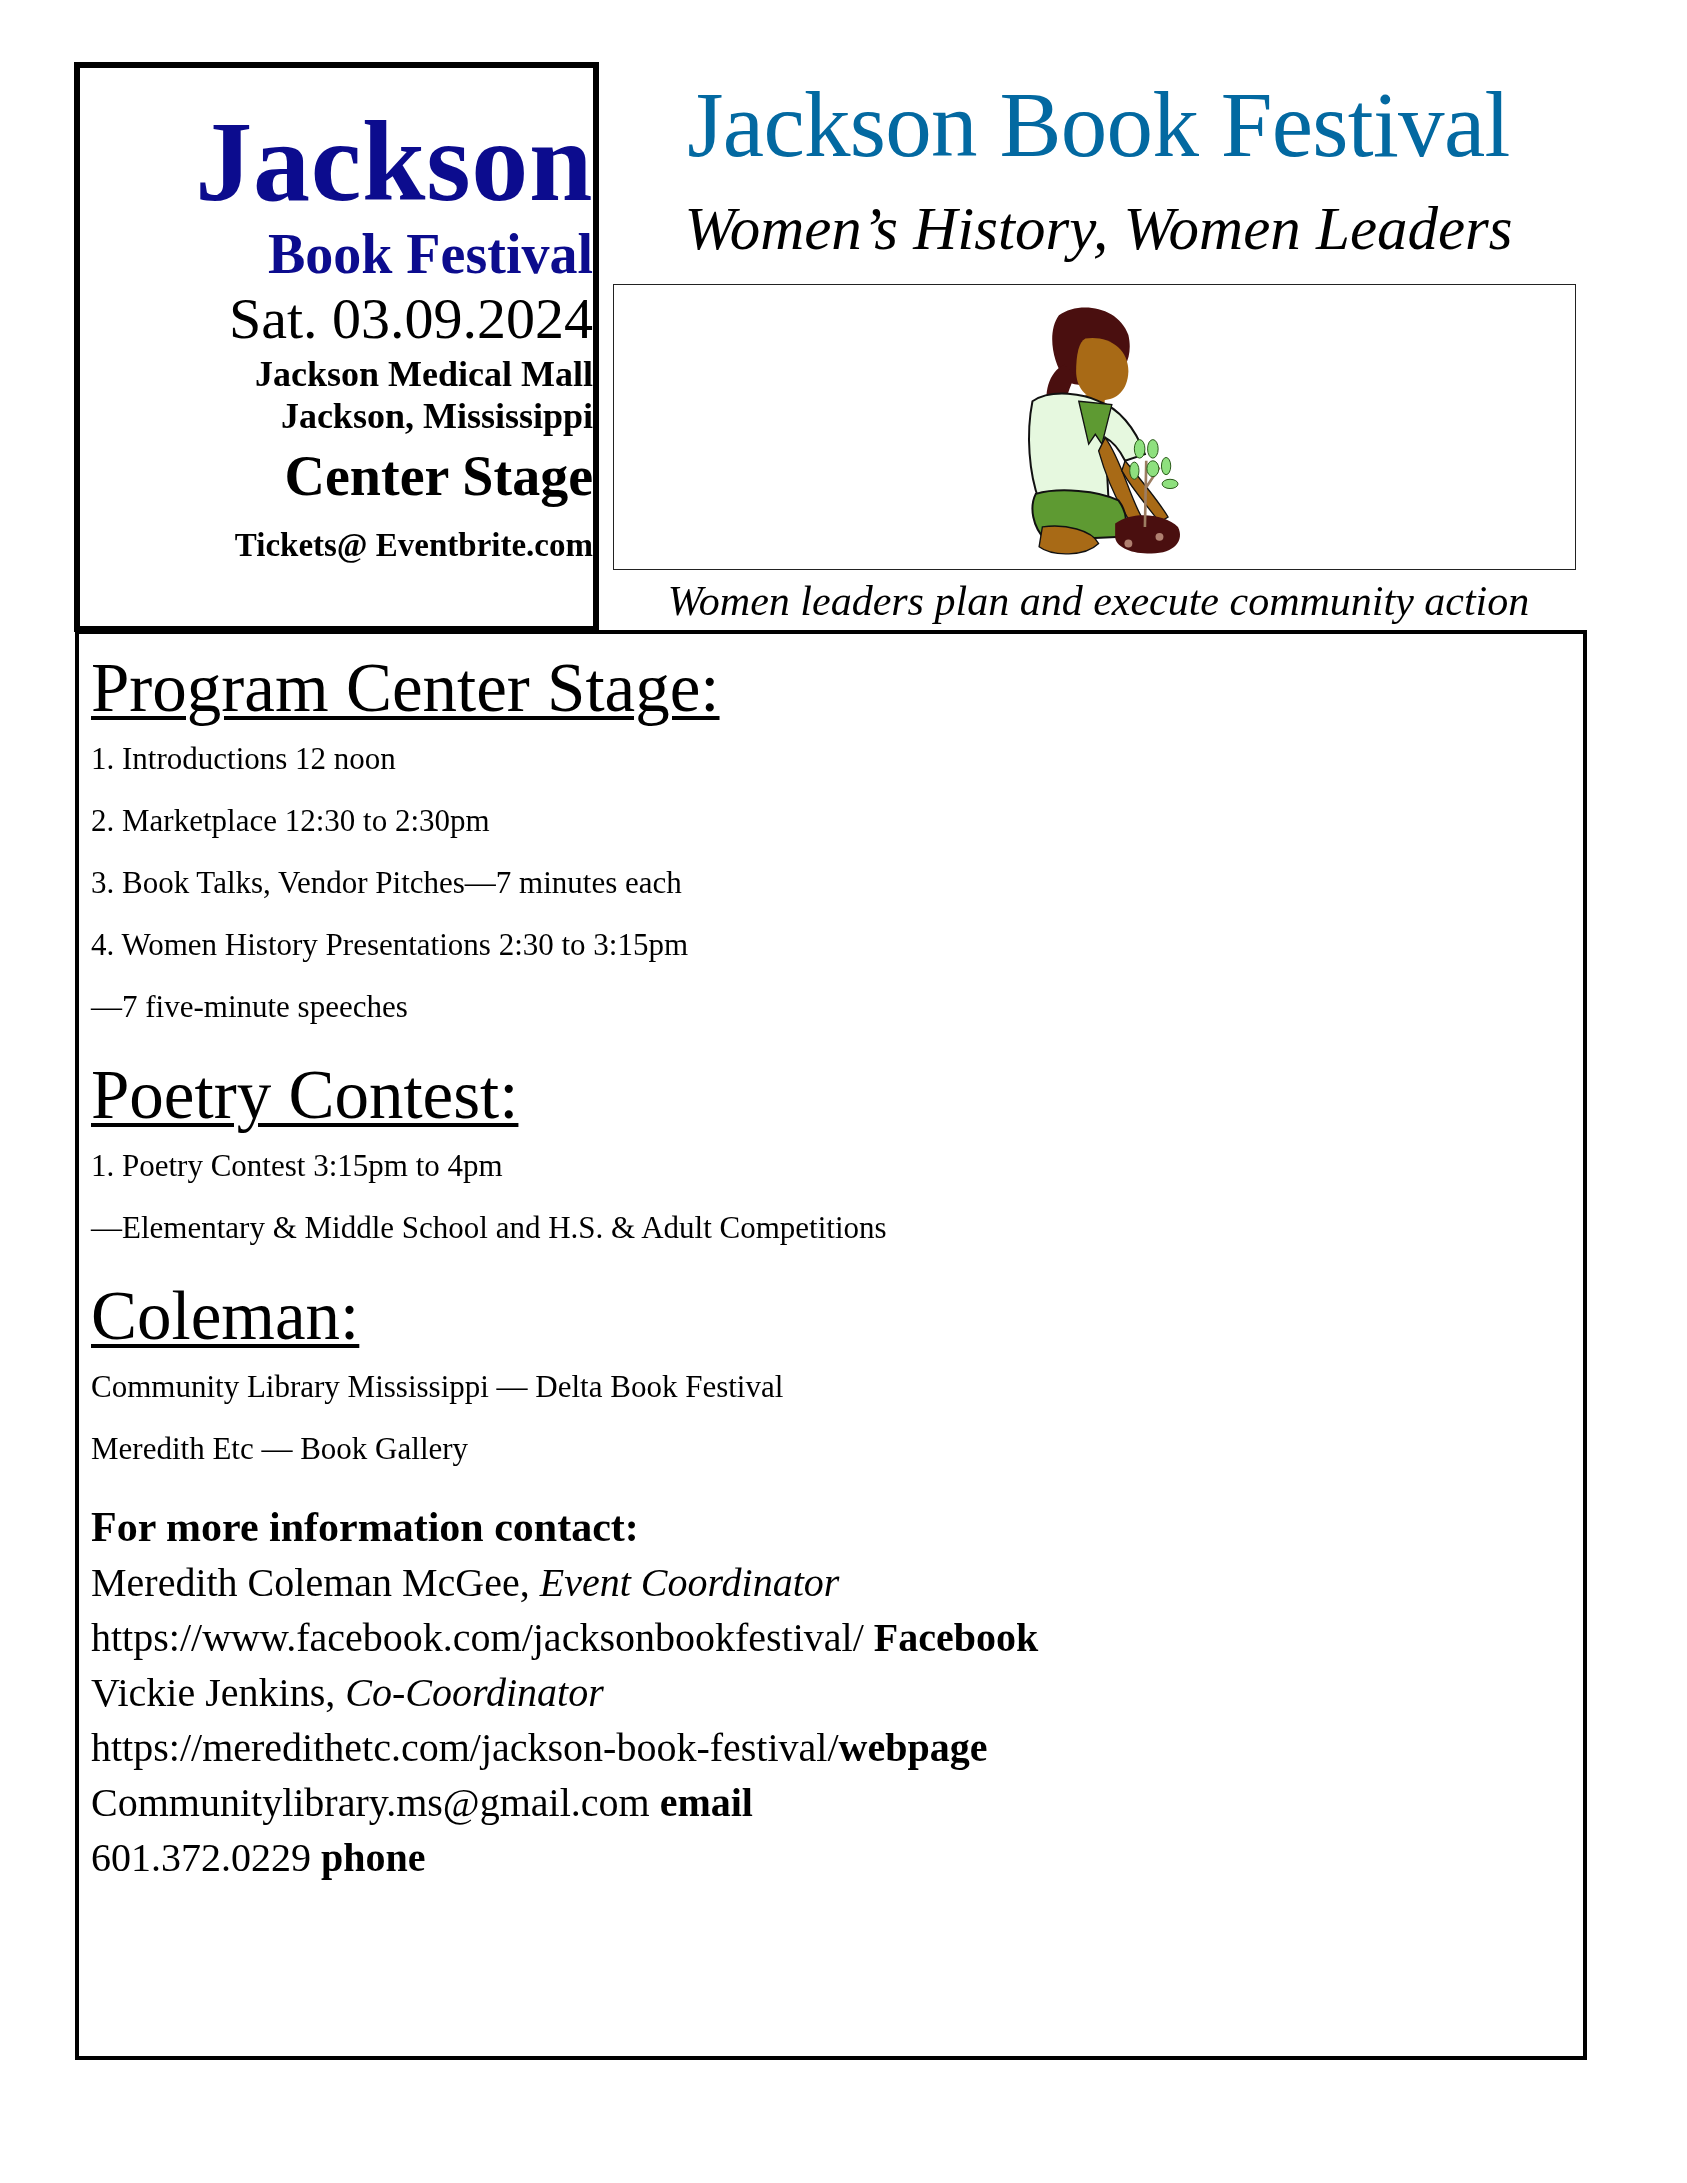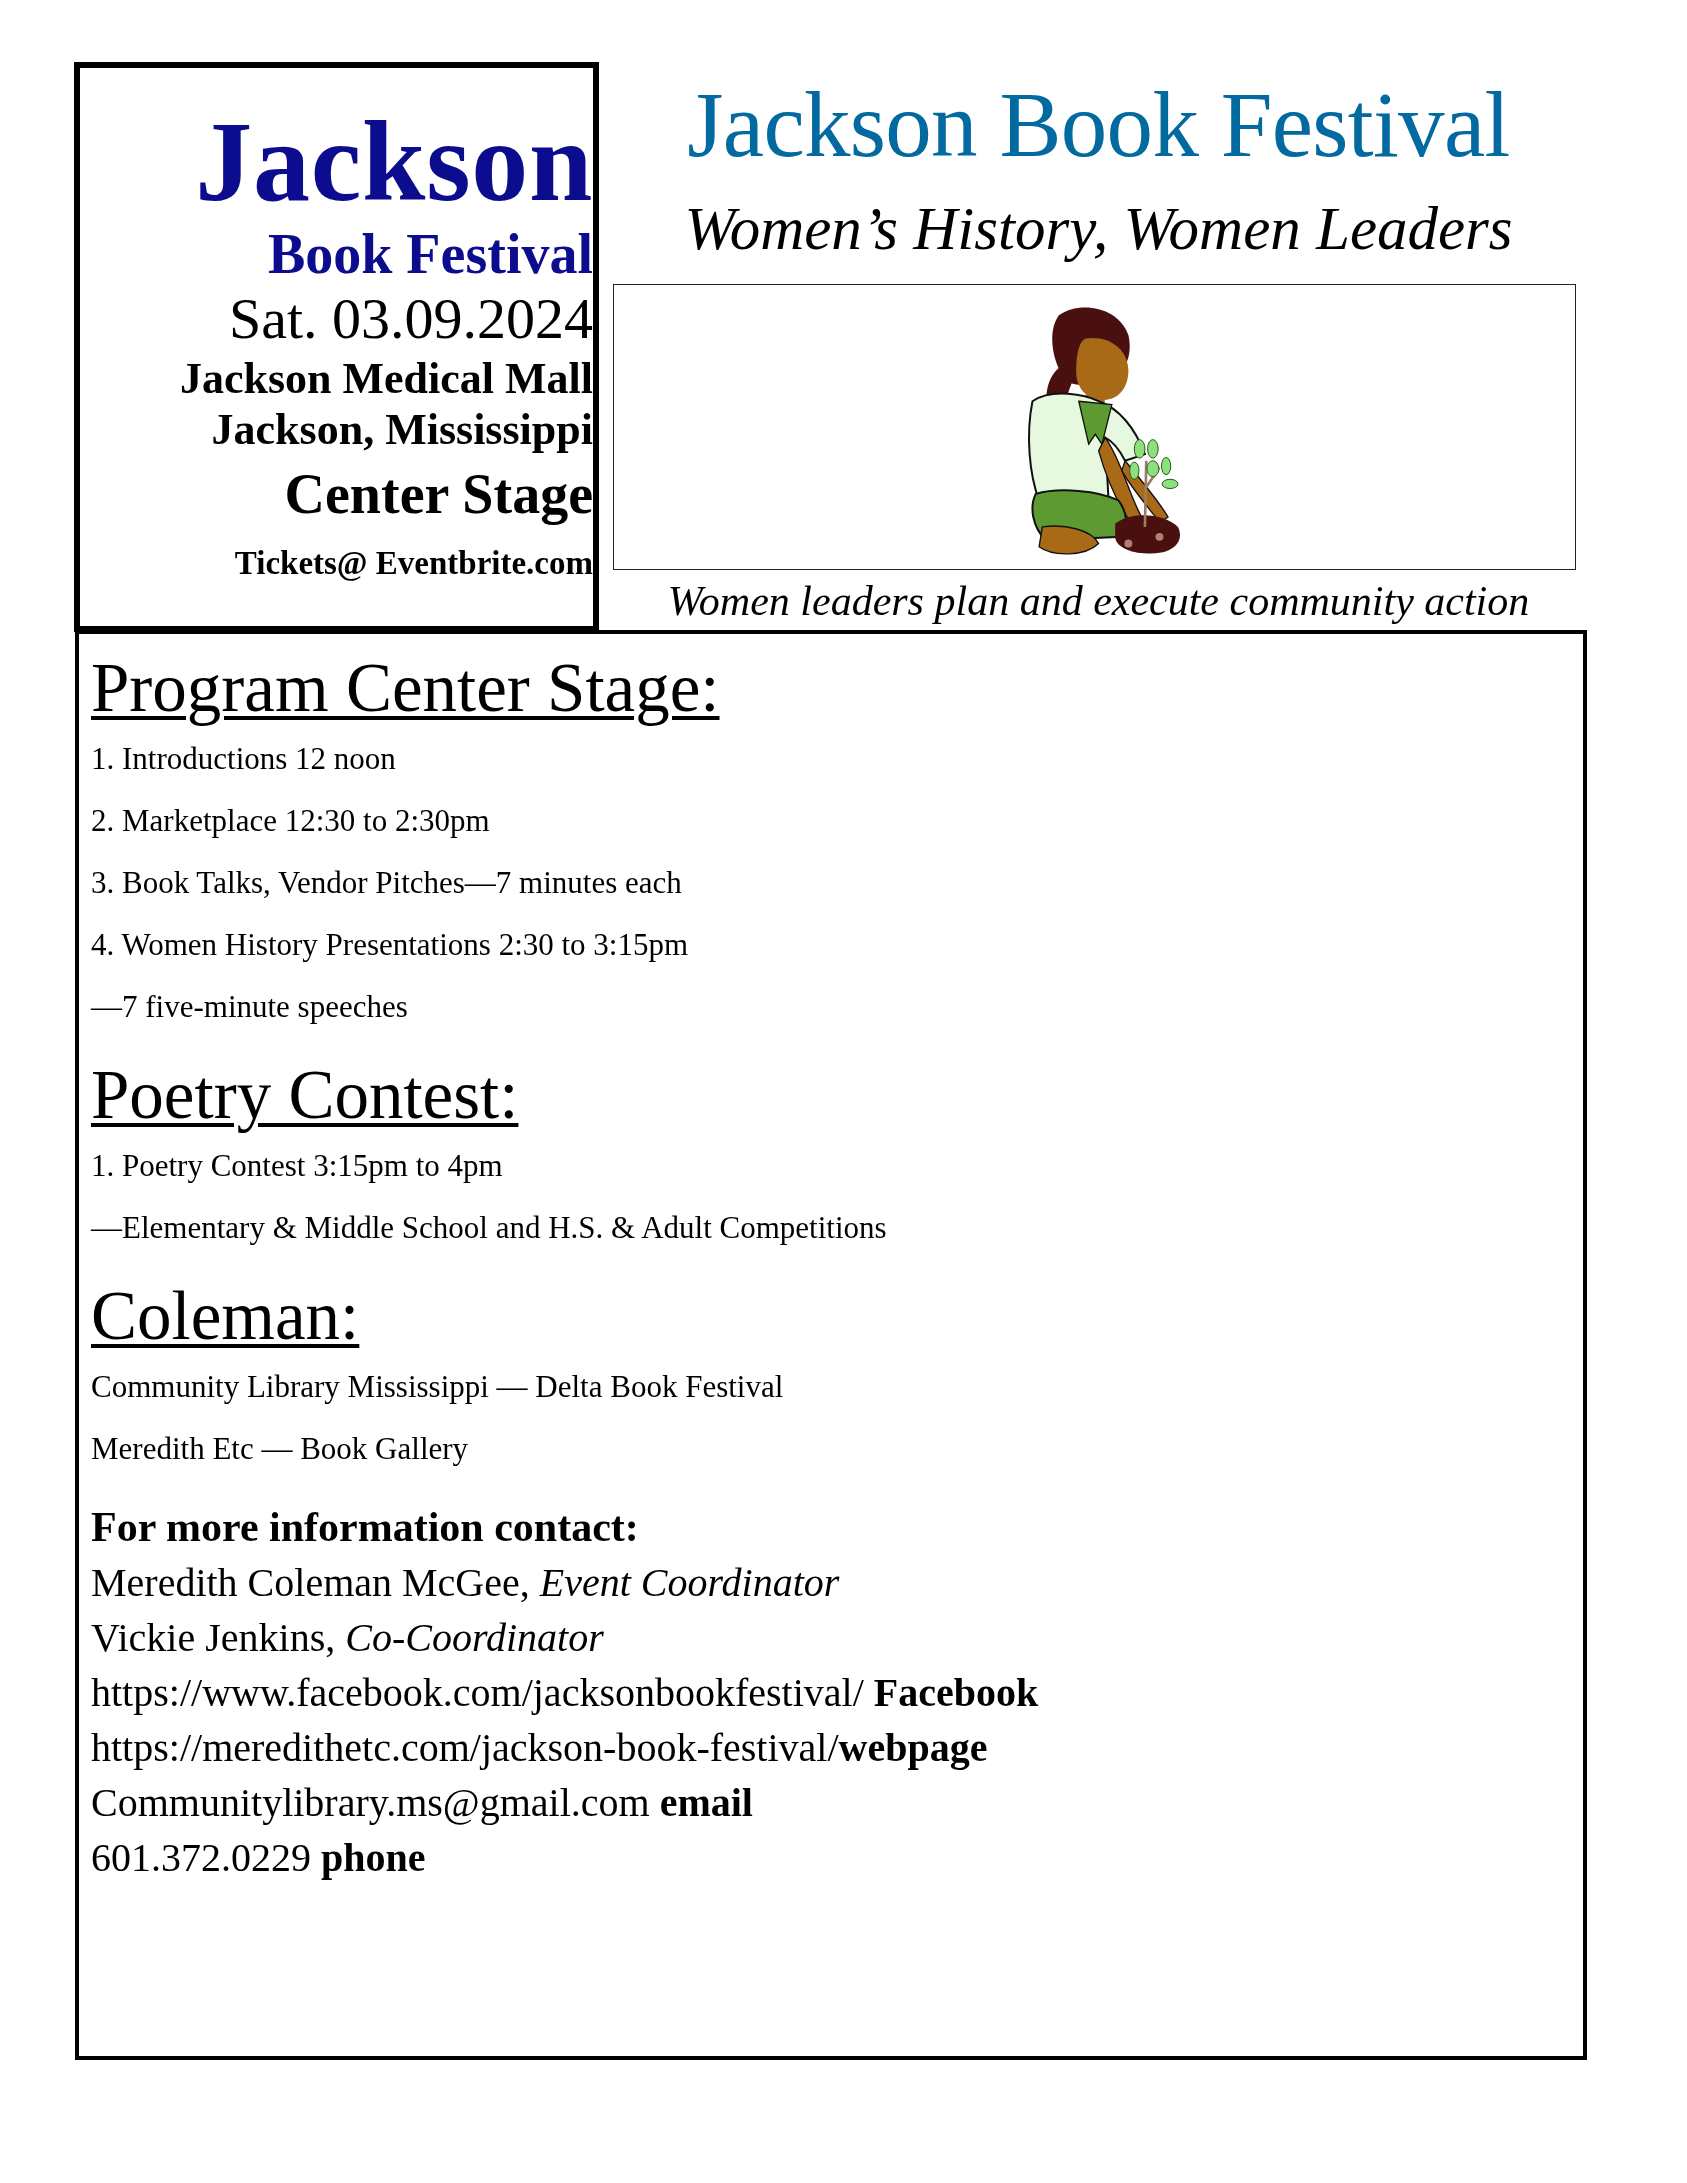--- a/index.html
+++ b/index.html
@@ -5,21 +5,21 @@
     html, body { margin: 0; padding: 0; background: #ffffff; }
     body { width: 1687px; height: 2183px; position: relative; overflow: hidden;
            font-family: "Liberation Serif", "DejaVu Serif", serif; color: #000; }
 
     
     .info-box { position: absolute; left: 74px; top: 62px; width: 513px; height: 558px;
                 border: 6px solid #000; text-align: right; }
     .ib-title { font-weight: bold; color: #0c0c8e; font-size: 114px; line-height: 1; margin-top: 37px; letter-spacing: 0.7px; }
     .ib-subtitle { font-weight: bold; color: #0c0c8e; font-size: 56px; line-height: 1; margin-top: 6.6px; font-family: Liberation Serif, serif; }
     .ib-date { font-size: 58px; line-height: 1; margin-top: 8px; }
-    .ib-venue { font-size: 44px; line-height: 1.17; margin-top: 5.3px; font-weight: bold; }
+    .ib-venue { font-size: 36px; line-height: 1.17; margin-top: 5.3px; font-weight: bold; }
     .ib-stage { font-size: 56px; line-height: 1; margin-top: 10.6px; font-weight: bold; }
     .ib-tickets { font-size: 33px; line-height: 1; margin-top: 25px; font-weight: bold; }
 
     
     .festival-title { position: absolute; left: 612px; top: 78px; width: 973px; text-align: center;
                       color: #0369a1; font-size: 93px; line-height: 1; letter-spacing: -0.7px; white-space: nowrap; }
     .festival-theme { position: absolute; left: 612px; top: 198px; width: 973px; text-align: center;
                       font-style: italic; font-size: 61px; line-height: 1; white-space: nowrap; }
 
     .picture-frame { position: absolute; left: 613px; top: 284px; width: 961px; height: 284px;
@@ -129,24 +129,24 @@
       <div class="item">Meredith Etc — Book Gallery</div>
     </section>
 
     <section>
       <div class="contact-head">For more information contact:</div>
       <div style="height:6.6px"></div>
       <div class="contact-line">
         <span>Meredith Coleman McGee, </span><span class="role">Event Coordinator</span>
       </div>
       <div class="contact-line">
-        <span>Vickie Jenkins, </span><span class="role">Co-Coordinator</span>
+        <span>https://www.facebook.com/jacksonbookfestival/ </span><span class="lbl">Facebook</span>
       </div>
       <div class="contact-line">
-        <span>https://www.facebook.com/jacksonbookfestival/ </span><span class="lbl">Facebook</span>
+        <span>Vickie Jenkins, </span><span class="role">Co-Coordinator</span>
       </div>
       <div class="contact-line">
         <span>https://meredithetc.com/jackson-book-festival/</span><span class="lbl">webpage</span>
       </div>
       <div class="contact-line">
         <span>Communitylibrary.ms@gmail.com </span><span class="lbl">email</span>
       </div>
       <div class="contact-line">
         <span>601.372.0229 </span><span class="lbl">phone</span>
       </div>

